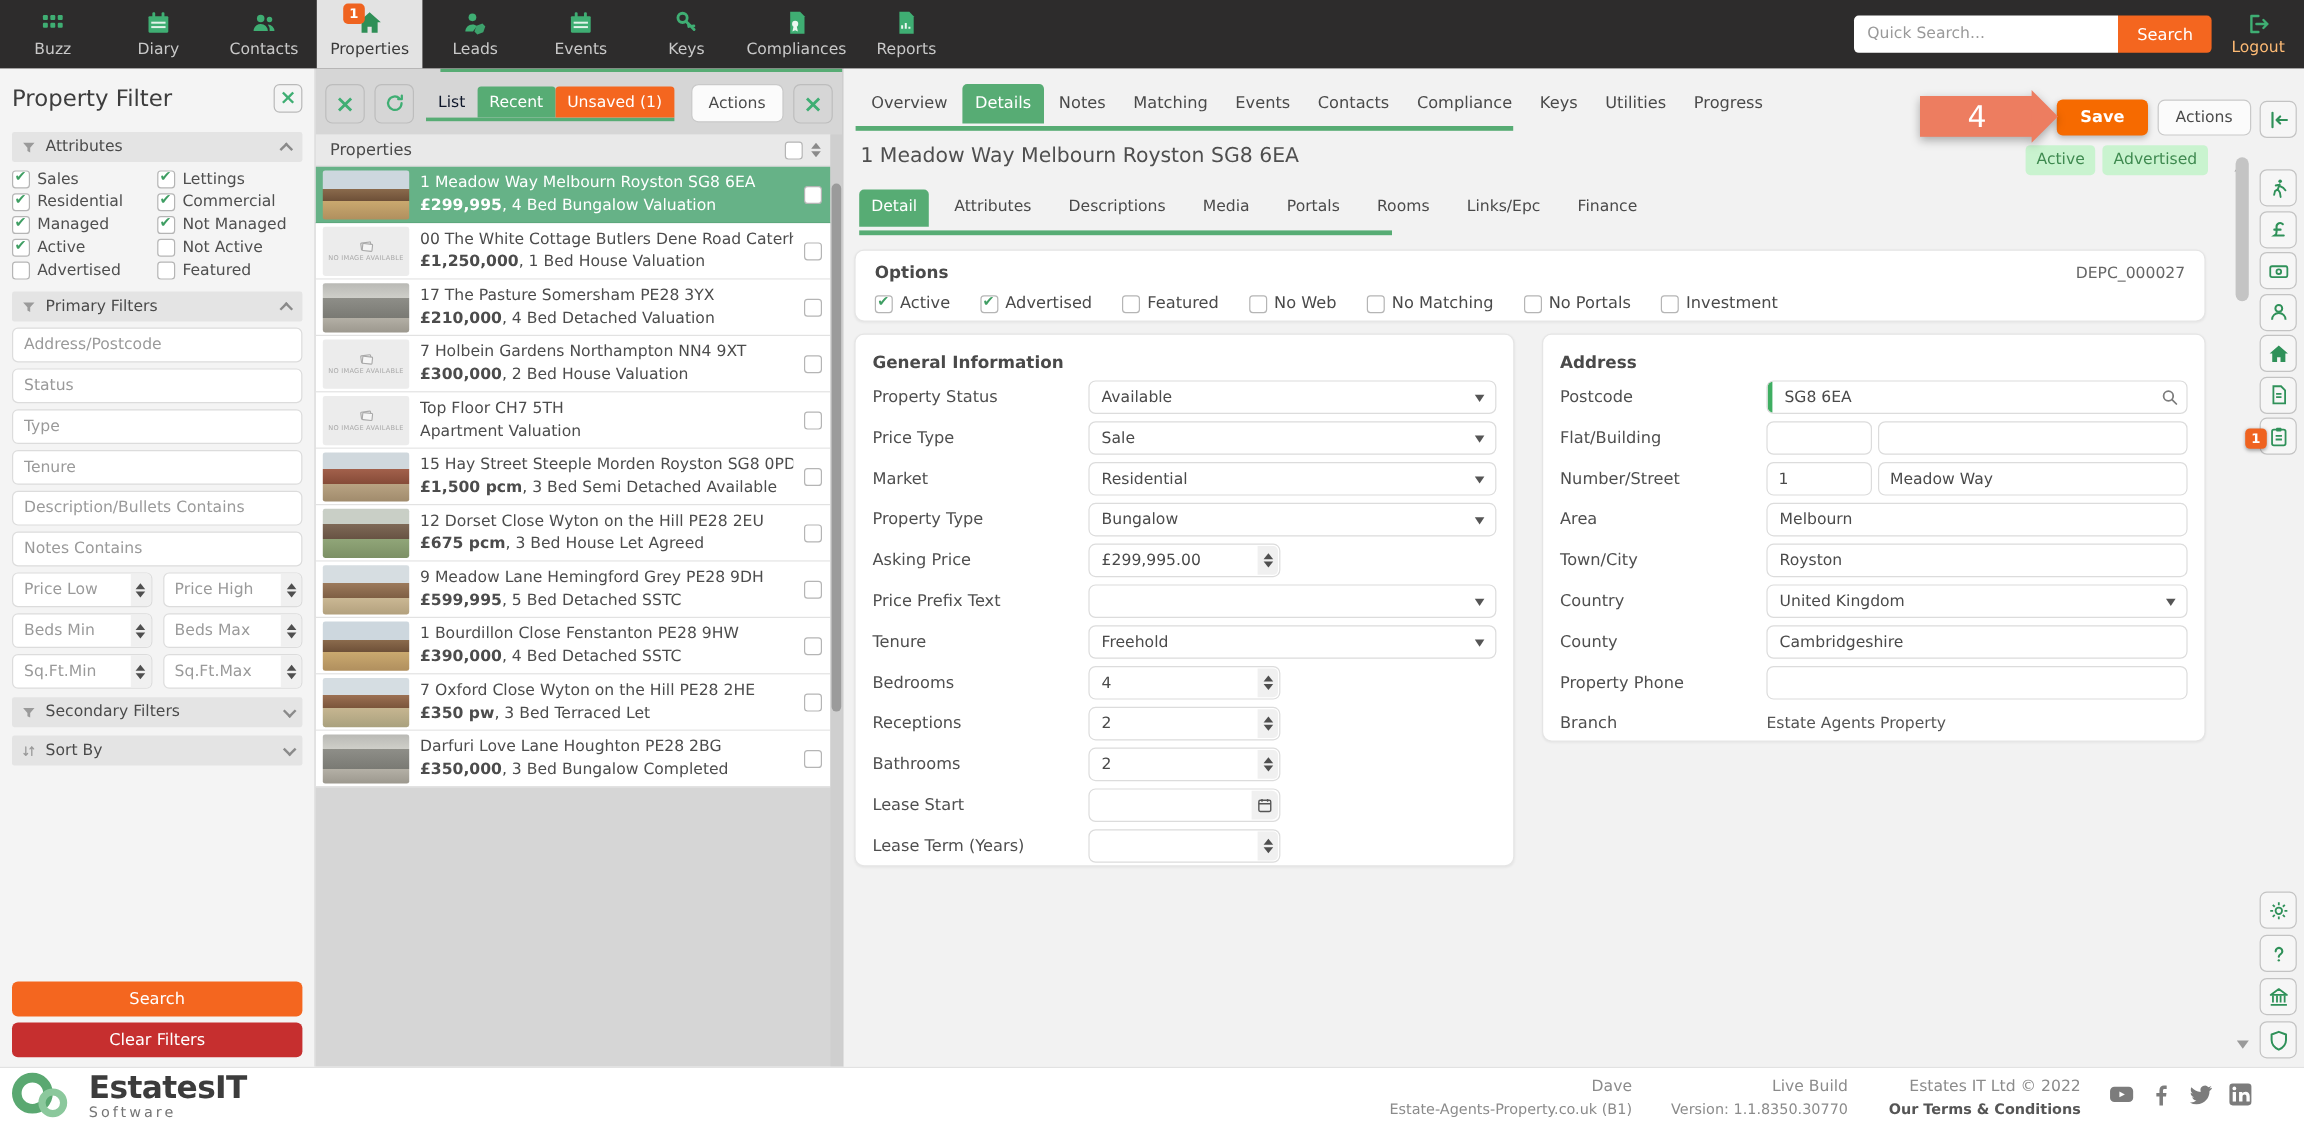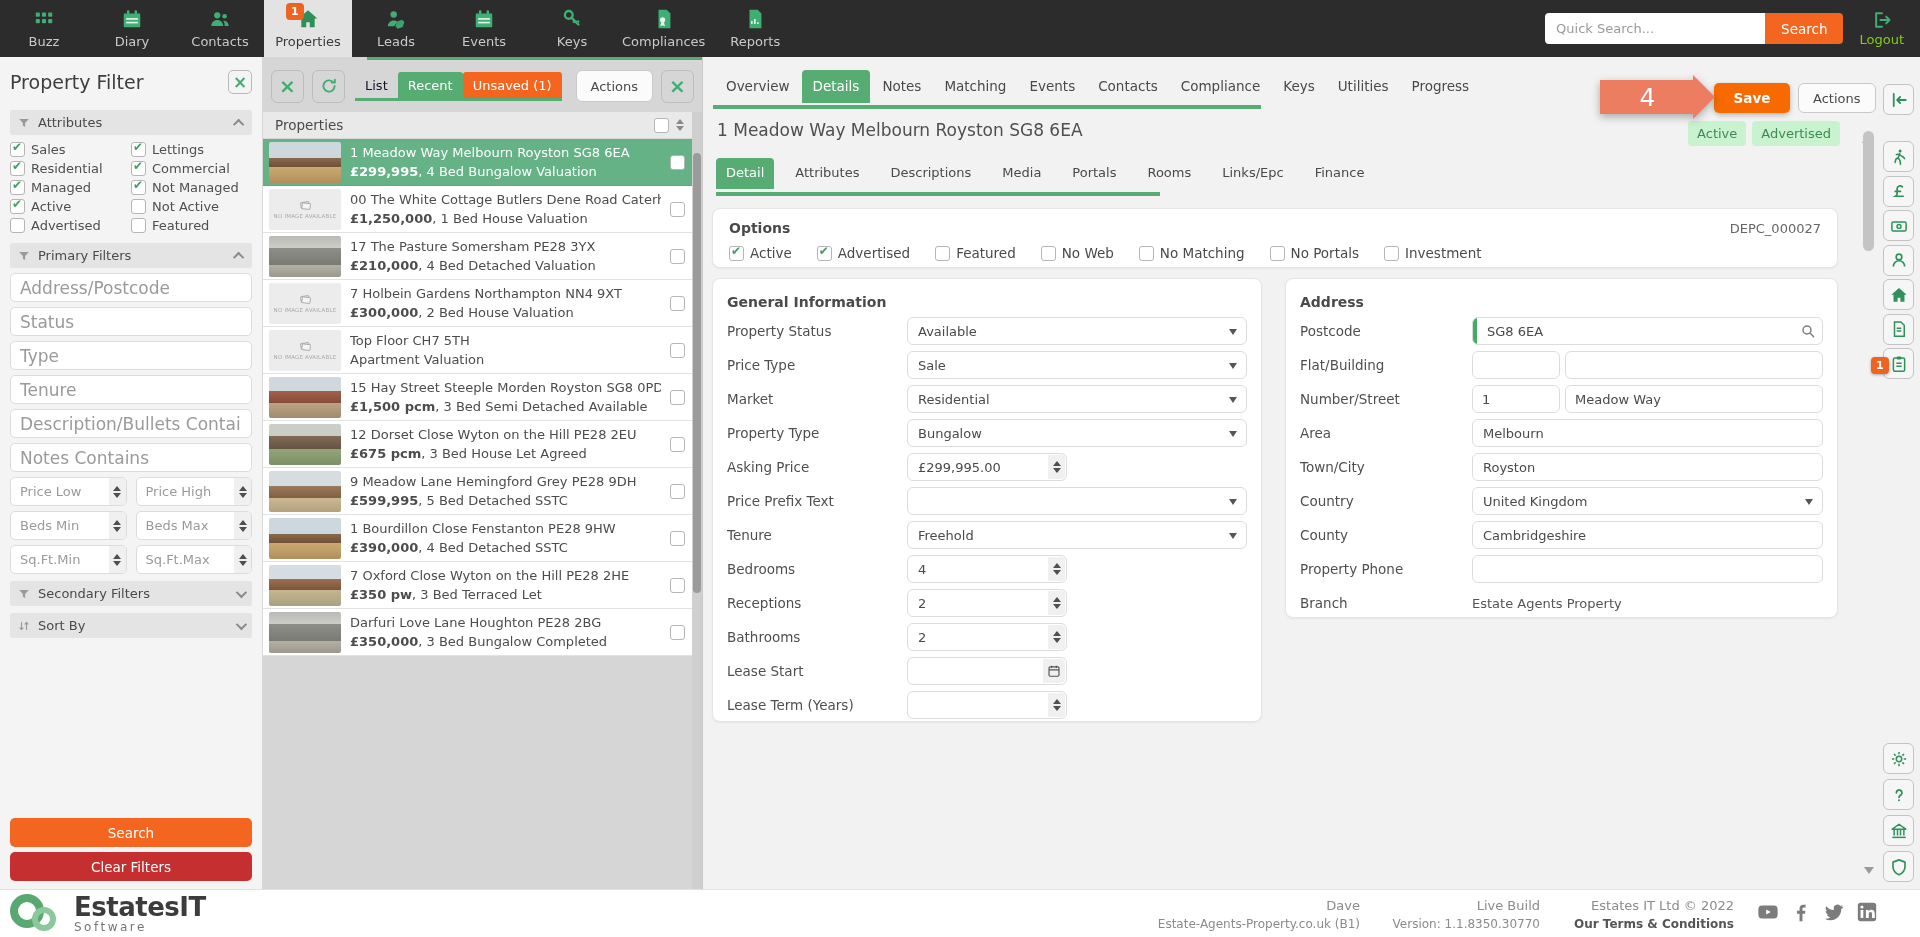--- a/index.html
+++ b/index.html
@@ -14,38 +14,38 @@
   .topnav{position:absolute;left:0;top:0;width:1920px;height:57px;background:#2d2c2c;display:flex;align-items:stretch;z-index:10}
   .nav-item{min-width:88px;padding:0 6px;display:flex;flex-direction:column;align-items:center;justify-content:center;gap:4px;color:#c9c9c9;font-size:13px;position:relative;cursor:pointer}
   .nav-item .icon{color:#3fae73;height:22px}
   .nav-item.active{background:#e3e3e3;color:#3a3a3a}
   .nav-item.active .icon{color:#2f8f57}
   .nav-badge{position:absolute;top:3px;left:22px;background:#ef6320;color:#fff;font-size:11px;line-height:1;padding:3px 5px;border-radius:4px;font-weight:bold}
   .nav-right{margin-left:auto;display:flex;align-items:center;padding-right:16px;gap:16px}
   .quick-search{display:flex;align-items:center}
   .quick-search input{width:220px;height:31px;border:none;border-radius:4px 0 0 4px;padding:0 11px;font-size:13px;color:#555;background:#fff}
   .qs-btn{height:31px;padding:0 16px;background:#f4661f;color:#fff;border:none;border-radius:0 4px 4px 0;font-size:13.5px;cursor:pointer;font-family:inherit}
-  .logout{display:flex;flex-direction:column;align-items:center;gap:2px;color:#84cc16;font-size:13px;cursor:pointer}
+  .logout{display:flex;flex-direction:column;align-items:center;gap:2px;color:#fdba74;font-size:13px;cursor:pointer}
   .logout .icon{color:#3fae73}
 
   
   .sidebar{position:absolute;left:0;top:57px;width:263px;height:832px;background:#f4f4f4;border-right:1px solid #d8d8d8;padding:0 10px}
   .fp-head{display:flex;align-items:center;justify-content:space-between;padding:13px 0 9px}
   .fp-title{font-size:19px;color:#3d3d3d}
   .icon-btn{width:24px;height:24px;border:1px solid #b9b9b9;border-radius:5px;background:transparent;display:flex;align-items:center;justify-content:center;color:#3fae73;cursor:pointer;font-size:17px;font-weight:bold;line-height:1}
   .section-bar{height:25px;background:#e4e4e4;display:flex;align-items:center;gap:8px;padding:0 8px;margin-top:7px;border-radius:2px;font-size:13px;color:#4a4a4a;cursor:pointer}
   .section-bar .icon{color:#9a9a9a}
   .chev{margin-left:auto;width:8px;height:8px;border-left:2px solid #8a8a8a;border-top:2px solid #8a8a8a;flex:none}
   .chev.up{transform:rotate(45deg) translateY(2px)}
   .chev.down{transform:rotate(-135deg) translateY(2px)}
   .attr-grid{display:grid;grid-template-columns:1fr 1fr;padding:7px 0 3px;row-gap:4px}
   .cb-row{display:flex;align-items:center;gap:6px;font-size:13px;color:#4f4f4f;cursor:pointer}
   .cb{width:15px;height:15px;background:#fff;border:1px solid #b5b5b5;border-radius:3px;position:relative;flex:none}
   .cb.checked::after{content:"✔";position:absolute;left:1px;top:-3px;font-size:12px;color:#3f9e63;font-weight:bold}
-  .f-input{display:block;width:100%;height:29px;margin-top:5px;border:1px solid #dcdcdc;border-radius:5px;background:#fff;padding:0 9px;font-size:17px;color:#555}
+  .f-input{display:block;width:100%;height:29px;margin-top:5px;border:1px solid #dcdcdc;border-radius:5px;background:#fff;padding:0 9px;font-size:13px;color:#555}
   .range-row{display:flex;gap:9px;margin-top:5px}
   .spinbox{position:relative;flex:1}
   .spinbox input{width:100%;height:29px;border:1px solid #dcdcdc;border-radius:5px;background:#fff;padding:0 20px 0 9px;font-size:13px;color:#555}
   .stepper{position:absolute;right:1px;top:1px;bottom:1px;width:17px;background:#f0f0f0;border-radius:0 4px 4px 0;display:flex;flex-direction:column;align-items:center;justify-content:center;gap:3px;cursor:pointer}
   .stepper .tri-up{width:0;height:0;border:4px solid transparent;border-bottom:5px solid #4f4f4f;margin-bottom:-1px}
   .stepper .tri-down{width:0;height:0;border:4px solid transparent;border-top:5px solid #4f4f4f}
   .fp-btn{position:absolute;left:10px;right:10px;height:29px;border:none;border-radius:5px;color:#fff;font-size:13.5px;cursor:pointer;font-family:inherit}
   .fp-search{top:761px;background:#f4661f}
   .fp-clear{top:795px;background:#c62f2f}
 

